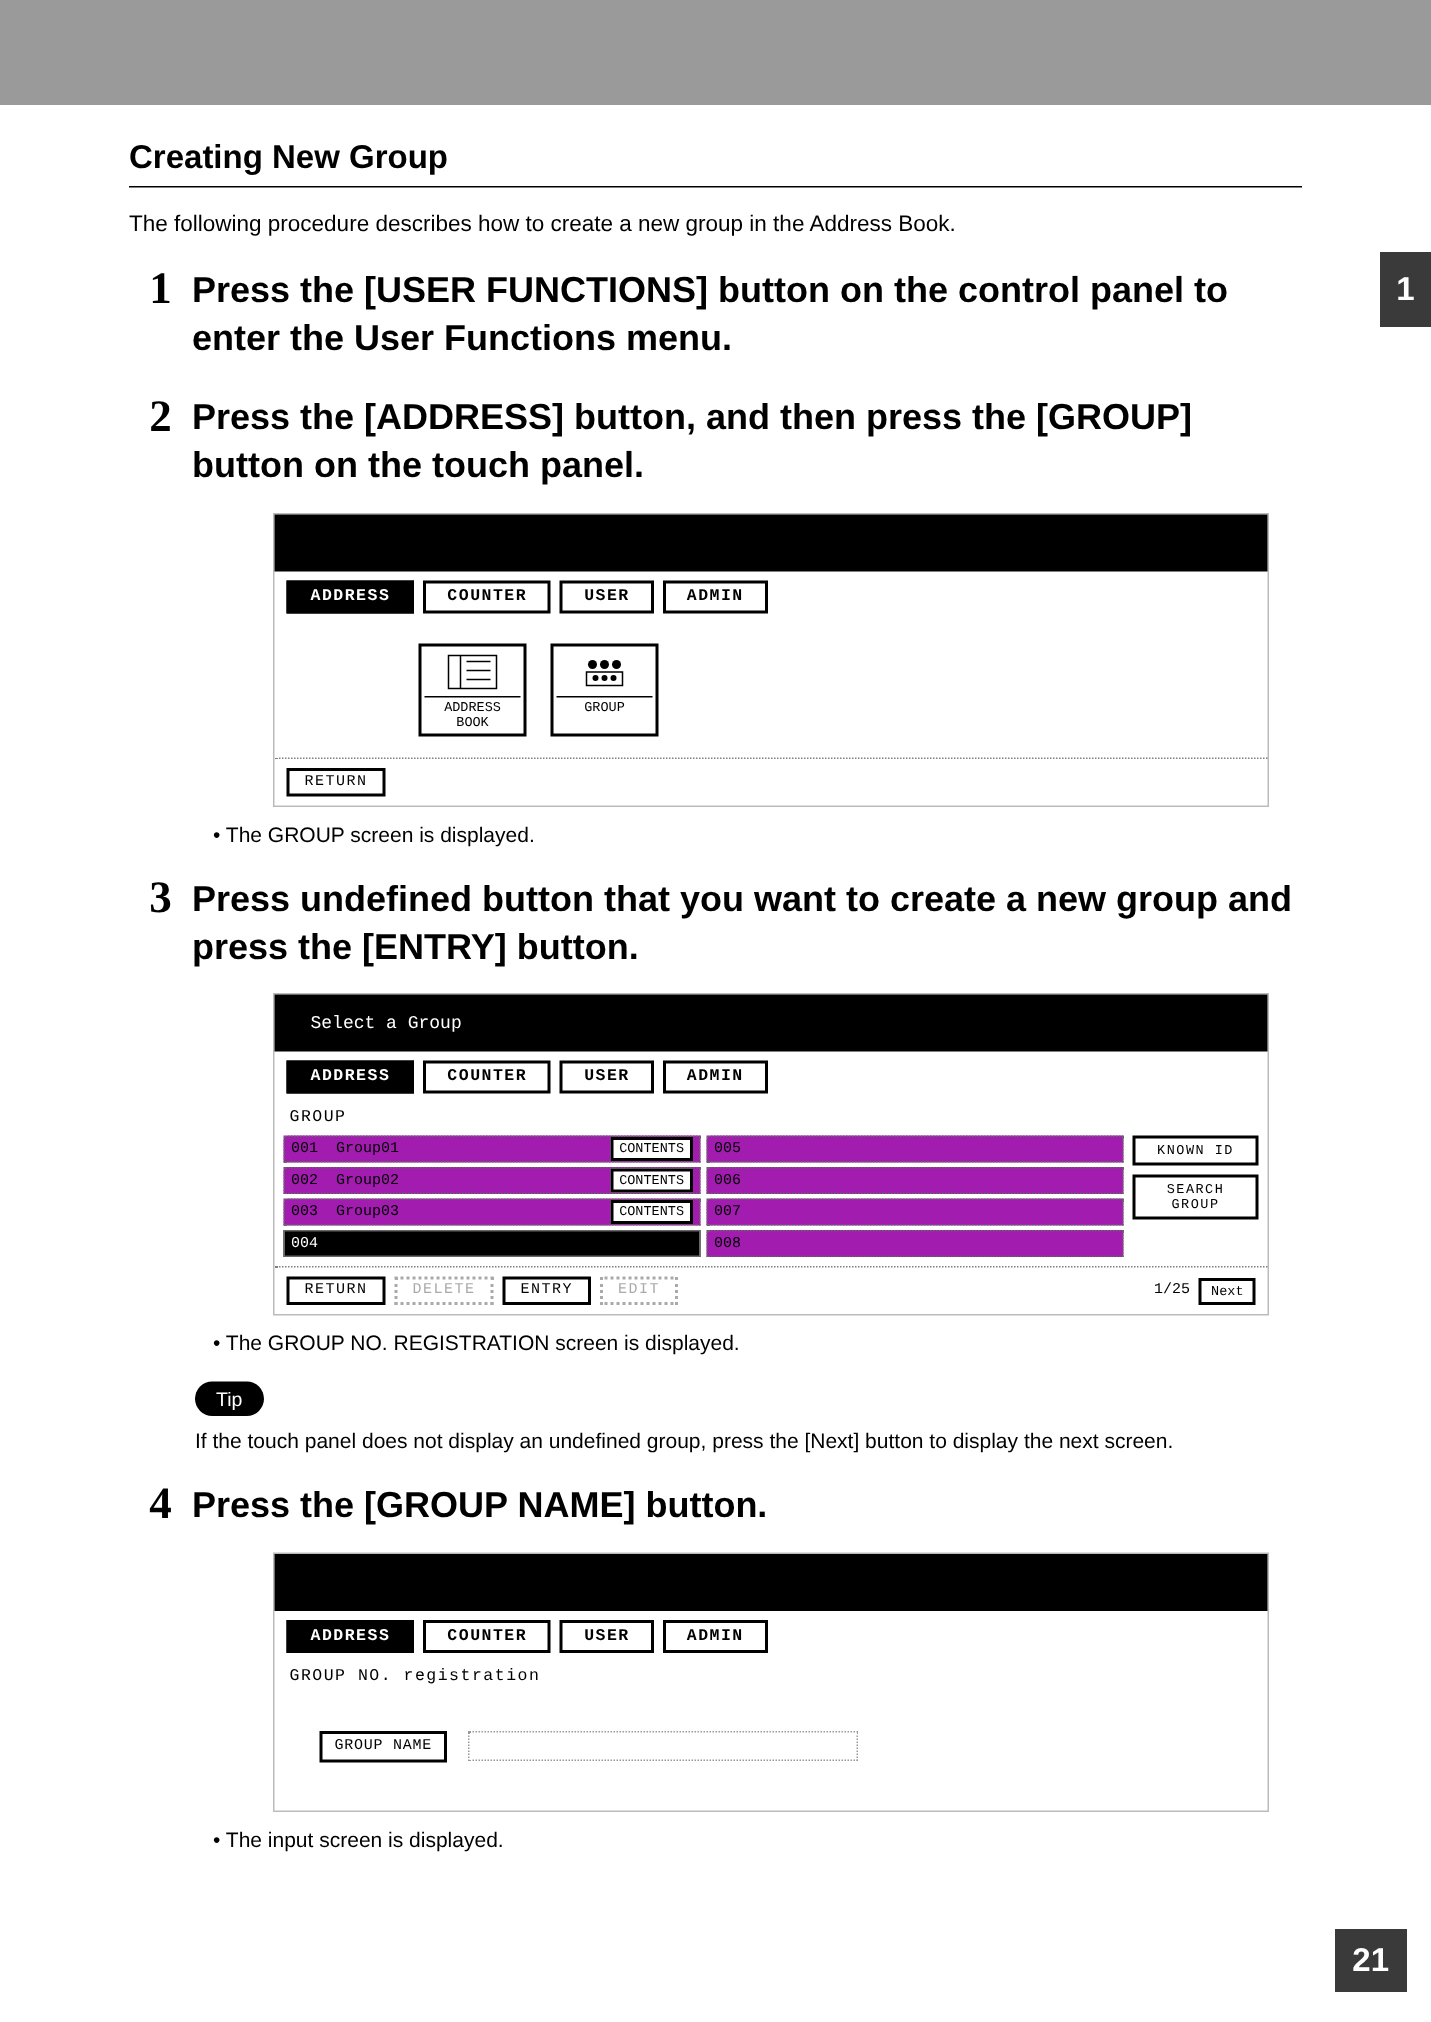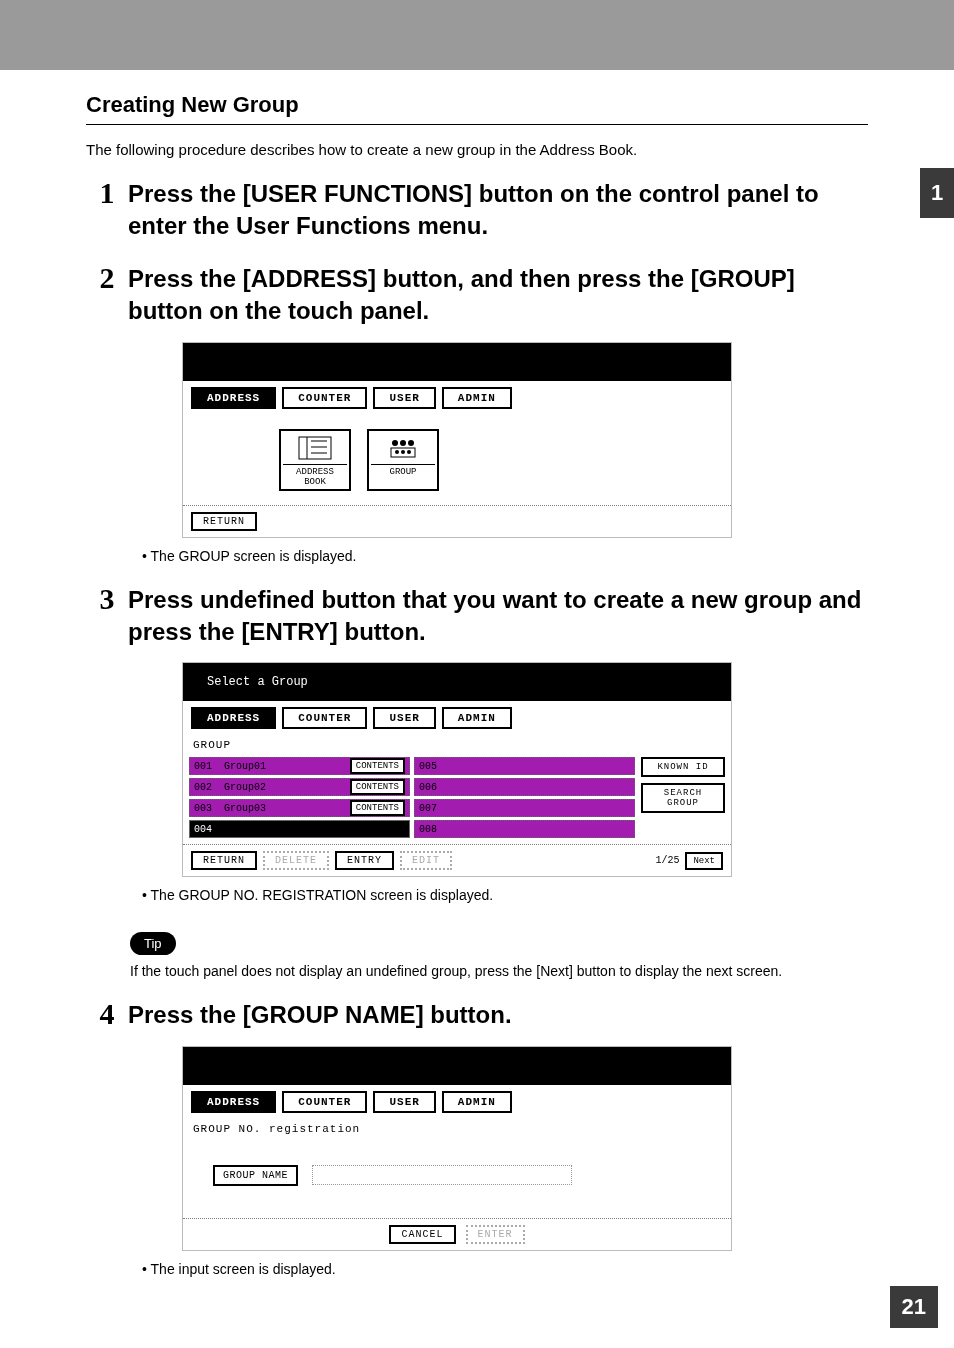--- a/index.html
+++ b/index.html
@@ -10,24 +10,24 @@
   .section-title { font-weight: bold; font-size: 22px; padding-bottom: 6px; border-bottom: 1px solid #000; }
   .intro { font-size: 15px; margin-top: 16px; }
   .side-tab { position: absolute; right: 0; top: 168px; width: 34px; height: 50px; background: #3a3a3a; color: #fff; display: flex; align-items: center; justify-content: center; font-weight: bold; font-size: 22px; }
   .steps { margin-top: 20px; }
   .step { display: flex; align-items: flex-start; margin-top: 20px; }
   .step-num { font-family: Georgia, "Times New Roman", serif; font-weight: bold; font-size: 30px; width: 42px; text-align: center; line-height: 1; }
   .step-body { flex: 1; }
   .step-heading { font-weight: bold; font-size: 24px; line-height: 1.35; }
   .bullet-line { font-size: 14px; margin-top: 10px; margin-left: 56px; }
   .bullet-line::before { content: "• "; }
-  .tip-pill { display: inline-block; background: #000; color: #fff; font-size: 13px; padding: 4px 14px; border-radius: 14px; margin-top: 29px; margin-left: 44px; }
+  .tip-pill { display: inline-block; background: #000; color: #fff; font-size: 13px; padding: 4px 14px; border-radius: 14px; margin-top: 18px; margin-left: 44px; }
   .tip-text { font-size: 14px; margin-top: 8px; margin-left: 44px; }
 
-  .screenshot { width: 550px; margin: 14px 0 0 96px; border: 1px solid #bbb; background: #fff; font-family: "Courier New", monospace; font-size: 11px; }
+  .screenshot { width: 664px; margin: 14px 0 0 96px; border: 1px solid #bbb; background: #fff; font-family: "Courier New", monospace; font-size: 11px; }
   .ss-titlebar { height: 38px; background: #000; color: #fff; display: flex; align-items: center; padding: 0 24px; font-size: 12px; }
   .ss-tabs { display: flex; gap: 6px; padding: 6px 8px; }
   .ss-tab { flex: 0 0 auto; padding: 3px 14px; border: 2px double #000; font-weight: bold; font-size: 11px; letter-spacing: 1px; text-align: center; background: #fff; color: #000; }
   .ss-tab.active { background: #000; color: #fff; }
   .ss-body { padding: 10px 8px; min-height: 70px; }
   .icon-row { display: flex; gap: 16px; padding: 4px 0 4px 88px; }
   .icon-btn { width: 72px; border: 2px solid #000; border-style: double; text-align: center; padding: 2px; font-size: 9px; background: #fff; }
   .icon-btn .glyph { width: 100%; height: 32px; display: flex; align-items: center; justify-content: center; border-bottom: 1px solid #000; margin-bottom: 2px; }
   .ss-footer { border-top: 1px dotted #808080; padding: 6px 8px; display: flex; align-items: center; gap: 6px; }
   .small-btn { padding: 2px 10px; border: 2px double #000; font-size: 10px; letter-spacing: 1px; background: #fff; }
@@ -224,24 +224,20 @@
           <div class="ss-tab">USER</div>
           <div class="ss-tab">ADMIN</div>
         </div>
         <div class="ss-subhead">GROUP NO. registration</div>
         <div class="reg-body">
           <div class="group-name-row">
             <div class="group-name-btn">GROUP NAME</div>
             <div class="group-name-field"></div>
           </div>
         </div>
-        <div class="reg-footer">
-          <div class="small-btn">CANCEL</div>
-          <div class="small-btn disabled">ENTER</div>
-        </div>
       </div>
 
       <p class="bullet-line">The input screen is displayed.</p>
     </div>
   </div>
 
   <div class="page-num-box">21</div>
 </div>
 
 </body></html>

